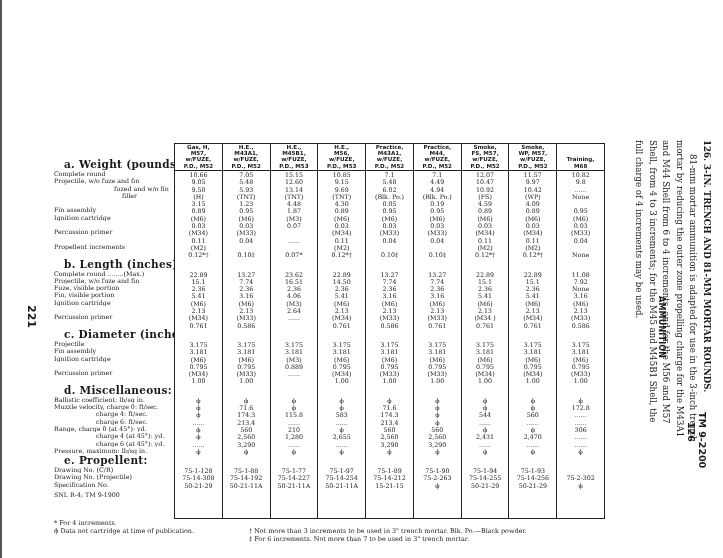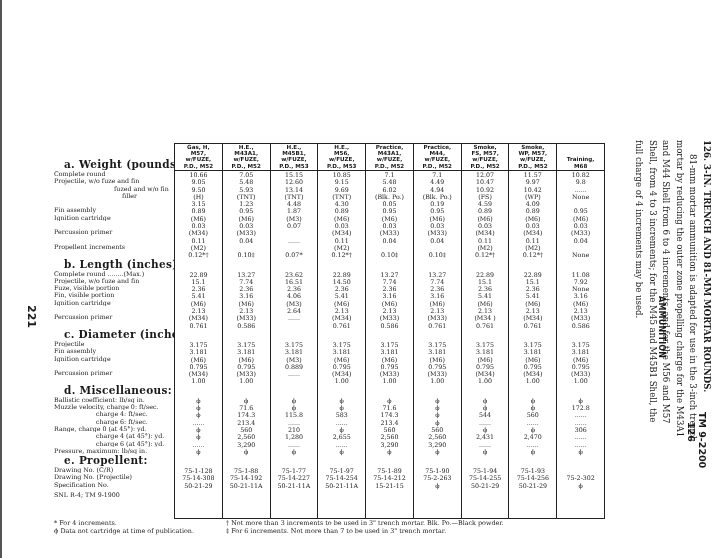--- a/index.html
+++ b/index.html
@@ -14,21 +14,21 @@
   .lrow.ind2{padding-left:60px;}
   .lrow.ind3{padding-left:68px;}
   .tbl{position:absolute;left:174px;top:143px;width:429px;height:374px;border:1px solid #222;display:flex;}
   .col{border-left:1px solid #222;width:47.6px;display:flex;flex-direction:column;align-items:center;font-size:6.3px;line-height:7.3px;}
   .col:first-child{border-left:none;}
   .colhead{font-family:"DejaVu Sans",sans-serif;font-weight:bold;font-size:5.6px;line-height:6.3px;text-align:center;height:27px;border-bottom:1px solid #222;width:100%;display:flex;flex-direction:column;justify-content:flex-end;padding-bottom:1px;box-sizing:border-box;}
   .cell{height:7.3px;white-space:nowrap;text-align:center;width:100%;}
   .cell.gap{height:12px;}
   .footnotes{position:absolute;top:520px;font-size:6.4px;line-height:7.5px;}
   .fn-left{left:54px;}
-  .fn-right{left:226px;}
+  .fn-right{left:249px;margin-top:8px;}
   .rot{position:absolute;transform:rotate(90deg);transform-origin:left top;white-space:nowrap;}
   .rtext{left:713px;top:140px;font-size:8.6px;line-height:13.6px;width:400px;}
   .rtext .title{font-weight:bold;}
   .ammo{position:absolute;left:666px;top:296px;font-family:"DejaVu Sans",sans-serif;font-weight:bold;font-size:8px;transform:rotate(90deg);transform-origin:left top;white-space:nowrap;letter-spacing:.2px;}
   .tm{position:absolute;left:708px;top:412px;font-family:"DejaVu Sans",sans-serif;font-weight:bold;font-size:9.5px;transform:rotate(90deg);transform-origin:left top;white-space:nowrap;line-height:11px;}
 </style>
 </head>
 <body>
 
 <div class="page">

